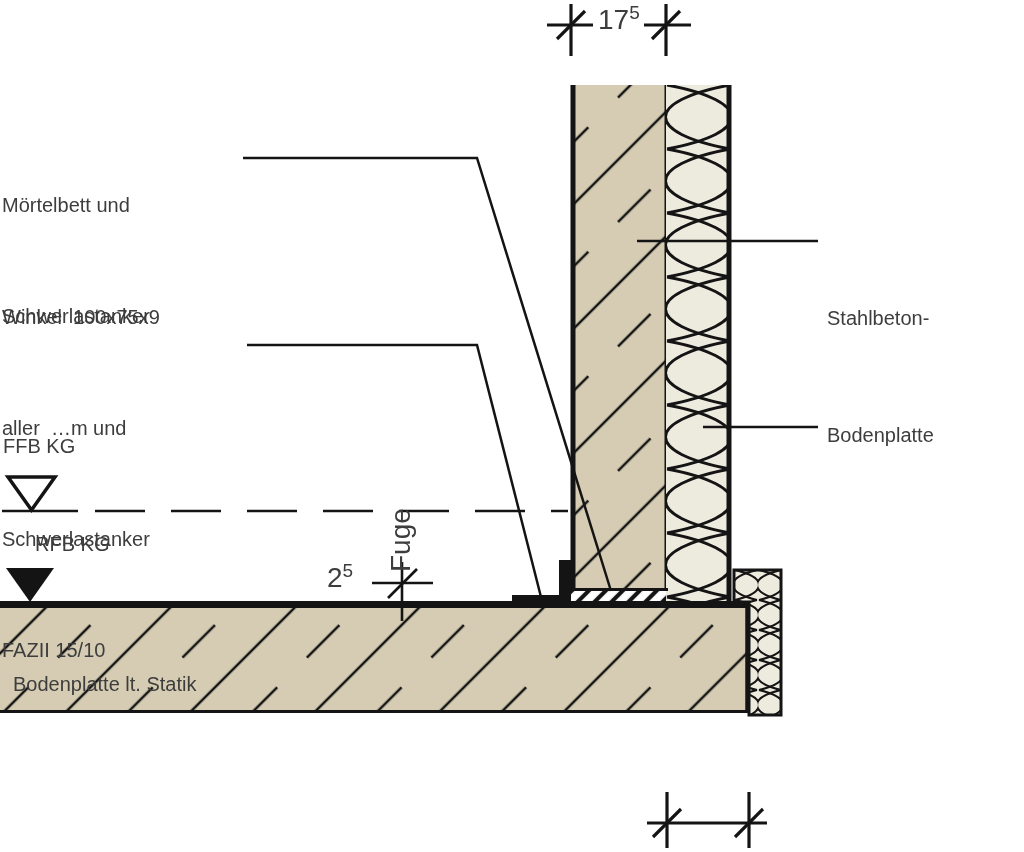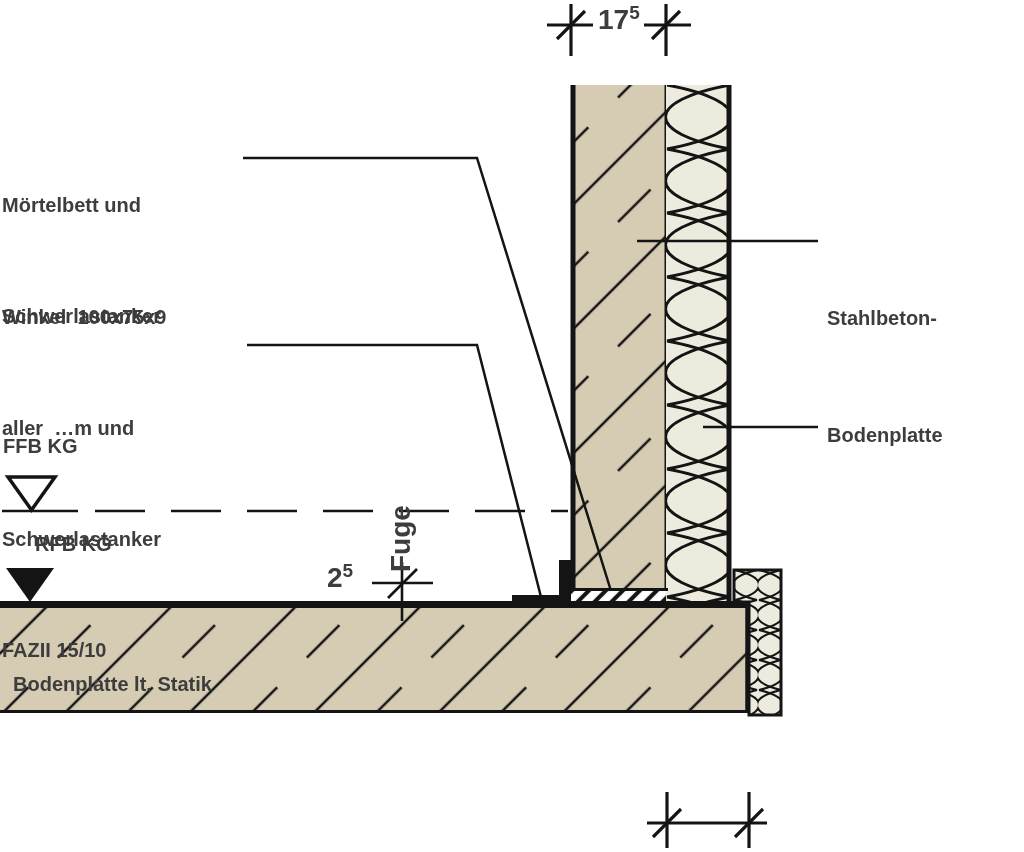--- a/index.html
+++ b/index.html
@@ -1,21 +1,20 @@
 <!DOCTYPE html>
 <html style="--concrete: #d5ccb3; --insulation: #edeade; --line: #141414; --text: #3d3d3d;"><head>
 <meta charset="utf-8">
 <style>
   html,body { margin:0; padding:0; background:#ffffff; }
   .canvas {
     position:relative; width:1024px; height:848px; overflow:hidden;
     background:#ffffff;
     font-family:"Liberation Sans", "DejaVu Sans", sans-serif;
     color:var(--text,#3d3d3d);
-    font-weight:bold;
   }
   svg.drawing { position:absolute; left:0; top:0; }
   .lbl { position:absolute; font-size:20px; line-height:37px; white-space:pre; }
   .lbl .ln { display:block; }
   .lbl-stahlbeton { line-height:39px; }
   .lbl-daemmung  { line-height:34px; }
   .lbl-note      { line-height:36px; }
   .dim { position:absolute; font-size:28px; }
   .dim sup { font-size:19px; line-height:0; }
   .vtext {

